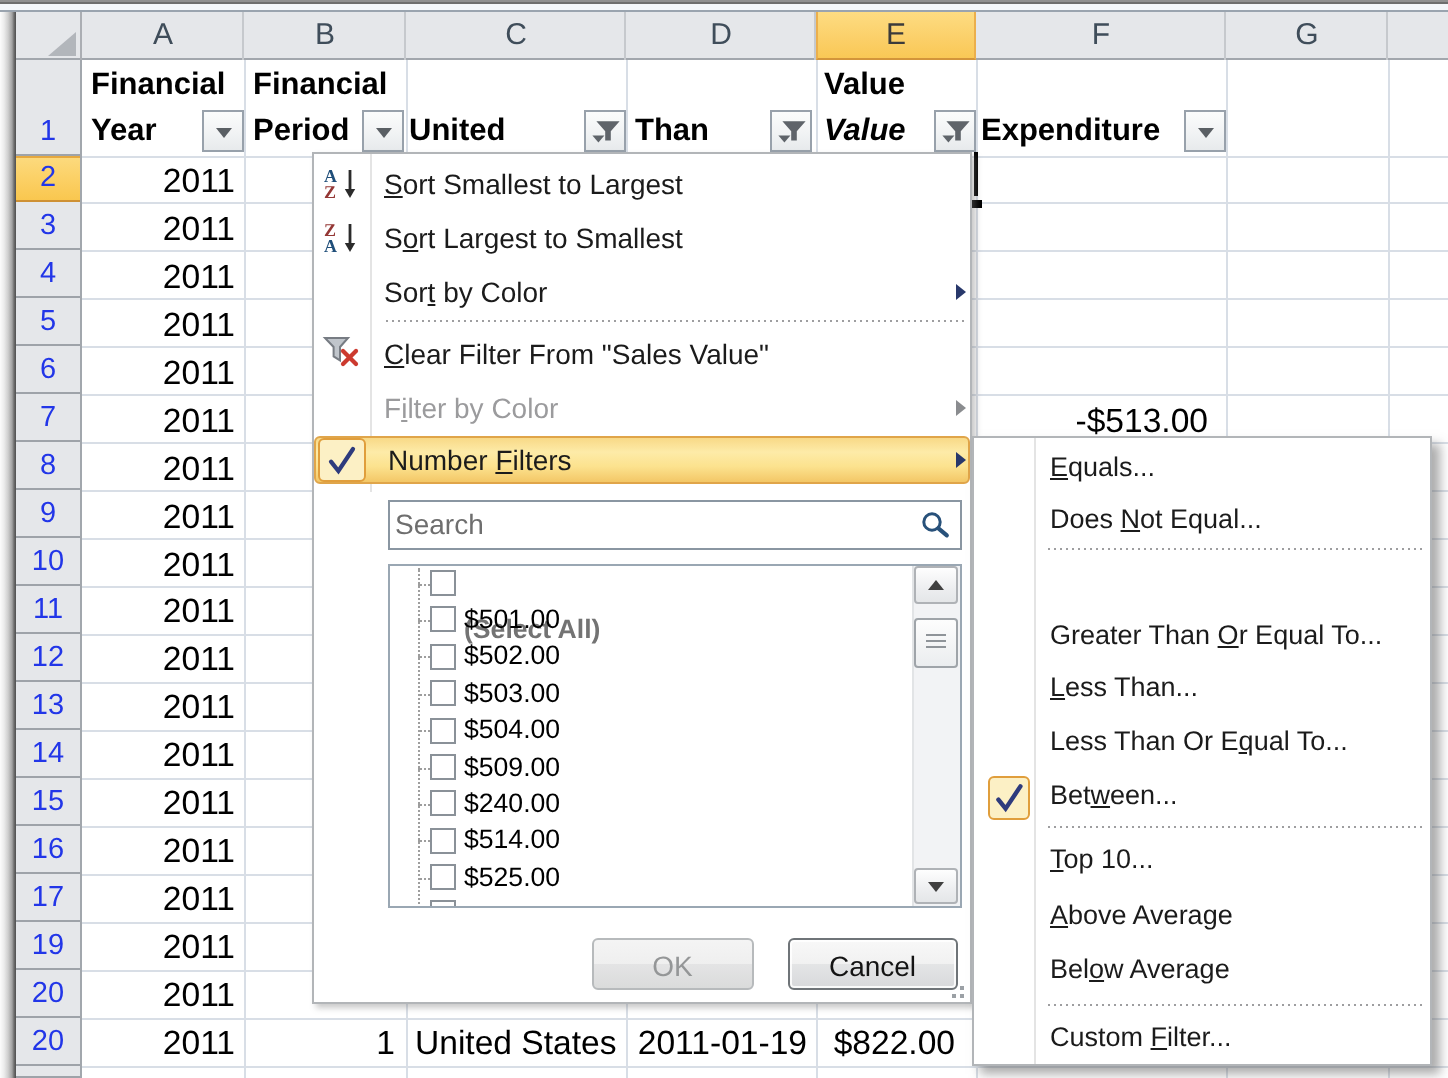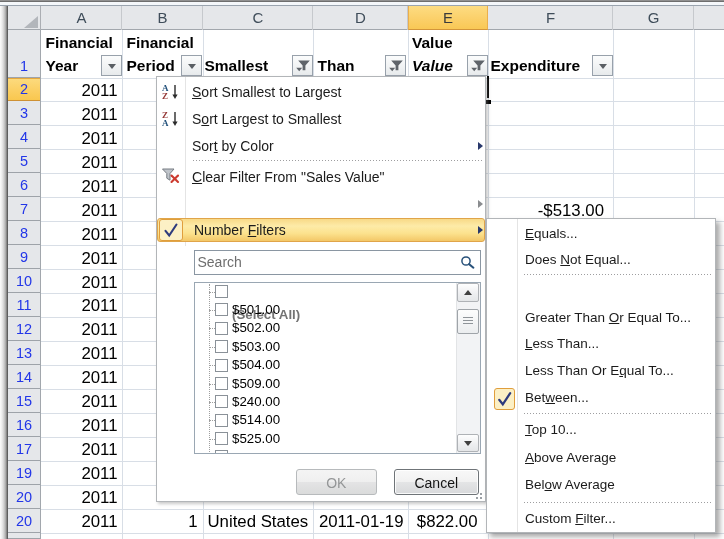--- a/index.html
+++ b/index.html
@@ -94,21 +94,21 @@
 <div style="position:absolute;left:41px;top:412.8px;width:683px;height:1px;background:#D8DEE6"></div>
 <div style="position:absolute;left:41px;top:436.75px;width:683px;height:1px;background:#D8DEE6"></div>
 <div style="position:absolute;left:41px;top:460.7px;width:683px;height:1px;background:#D8DEE6"></div>
 <div style="position:absolute;left:41px;top:484.65px;width:683px;height:1px;background:#D8DEE6"></div>
 <div style="position:absolute;left:41px;top:508.59999999999997px;width:683px;height:1px;background:#D8DEE6"></div>
 <div style="position:absolute;left:41px;top:532.55px;width:683px;height:1px;background:#D8DEE6"></div>
 <div style="position:absolute;left:45.5px;top:32.5px;height:20px;line-height:20px;font-size:15.5px;color:#000;font-weight:bold;white-space:nowrap;">Financial</div>
 <div style="position:absolute;left:45.5px;top:56.0px;height:20px;line-height:20px;font-size:15.5px;color:#000;font-weight:bold;white-space:nowrap;">Year</div>
 <div style="position:absolute;left:126.5px;top:32.5px;height:20px;line-height:20px;font-size:15.5px;color:#000;font-weight:bold;white-space:nowrap;">Financial</div>
 <div style="position:absolute;left:126.5px;top:56.0px;height:20px;line-height:20px;font-size:15.5px;color:#000;font-weight:bold;white-space:nowrap;">Period</div>
-<div style="position:absolute;left:204.5px;top:56.0px;height:20px;line-height:20px;font-size:15.5px;color:#000;font-weight:bold;white-space:nowrap;">Smallest</div>
+<div style="position:absolute;left:204.5px;top:56.0px;height:20px;line-height:20px;font-size:15.5px;color:#000;font-weight:bold;white-space:nowrap;">United</div>
 <div style="position:absolute;left:317.5px;top:56.0px;height:20px;line-height:20px;font-size:15.5px;color:#000;font-weight:bold;white-space:nowrap;">Than</div>
 <div style="position:absolute;left:412px;top:32.5px;height:20px;line-height:20px;font-size:15.5px;color:#000;font-weight:bold;white-space:nowrap;">Value</div>
 <div style="position:absolute;left:412px;top:56.0px;height:20px;line-height:20px;font-size:15.5px;color:#000;font-weight:bold;white-space:nowrap;font-style:italic;">Value</div>
 <div style="position:absolute;left:490.5px;top:56.0px;height:20px;line-height:20px;font-size:15.5px;color:#000;font-weight:bold;white-space:nowrap;">Expenditure</div>
 <div style="position:absolute;left:100.5px;top:55px;width:21.0px;height:20.5px;background:linear-gradient(#FBFCFC,#F1F3F4 55%,#E7EAEC);border:1px solid #98A1AB">
       <div style="position:absolute;left:6px;top:8px;width:0;height:0;border-left:4.5px solid transparent;border-right:4.5px solid transparent;border-top:5px solid #5A5F64"></div>
     </div>
 <div style="position:absolute;left:180.5px;top:55px;width:21.0px;height:20.5px;background:linear-gradient(#FBFCFC,#F1F3F4 55%,#E7EAEC);border:1px solid #98A1AB">
       <div style="position:absolute;left:6px;top:8px;width:0;height:0;border-left:4.5px solid transparent;border-right:4.5px solid transparent;border-top:5px solid #5A5F64"></div>
     </div>
@@ -158,20 +158,21 @@
 <div style="position:absolute;left:203.5px;top:511.0px;width:200px;height:22px;line-height:22px;font-size:16.8px;color:#000;text-align:right;white-space:nowrap;">2011-01-19</div>
 <div style="position:absolute;left:277.5px;top:511.0px;width:200px;height:22px;line-height:22px;font-size:16.8px;color:#000;text-align:right;white-space:nowrap;">$822.00</div>
 <div style="position:absolute;left:486.9px;top:76px;width:2.3px;height:21.5px;background:#000"></div>
 <div style="position:absolute;left:486px;top:99.5px;width:4.5px;height:4.5px;background:#000"></div>
 <div style="position:absolute;left:156px;top:76px;width:329.5px;height:425.5px;background:#fff;border:1px solid #B2B5B8;box-shadow:2px 2px 3px rgba(120,120,120,0.4)"></div>
 <div style="position:absolute;left:185.3px;top:77px;width:1px;height:169px;background:#E4E4E4"></div>
 <div style="position:absolute;left:192px;top:81.5px;height:20px;line-height:20px;font-size:14px;color:#1b1b1b;font-weight:normal;white-space:nowrap;"><u>S</u>ort Smallest to Largest</div>
 <div style="position:absolute;left:192px;top:108.5px;height:20px;line-height:20px;font-size:14px;color:#1b1b1b;font-weight:normal;white-space:nowrap;">S<u>o</u>rt Largest to Smallest</div>
 <div style="position:absolute;left:192px;top:135.5px;height:20px;line-height:20px;font-size:14px;color:#1b1b1b;font-weight:normal;white-space:nowrap;">Sor<u>t</u> by Color</div>
 <div style="position:absolute;left:192px;top:166.5px;height:20px;line-height:20px;font-size:14px;color:#1b1b1b;font-weight:normal;white-space:nowrap;"><u>C</u>lear Filter From "Sales Value"</div>
+<div style="position:absolute;left:192px;top:193.5px;height:20px;line-height:20px;font-size:14px;color:#9B9B9D;font-weight:normal;white-space:nowrap;">F<u>i</u>lter by Color</div>
 <div style="position:absolute;left:192.5px;top:160px;width:290px;height:1px;background:repeating-linear-gradient(to right,#9E9EA0 0 1px,transparent 1px 3px)"></div>
 <div style="position:absolute;left:478px;top:141.5px;width:0;height:0;border-top:4px solid transparent;border-bottom:4px solid transparent;border-left:5.5px solid #28386B"></div>
 <div style="position:absolute;left:478px;top:199.5px;width:0;height:0;border-top:4px solid transparent;border-bottom:4px solid transparent;border-left:5.5px solid #8A8C8F"></div>
 <div style="position:absolute;left:162px;top:84px;width:18px;height:16px"><svg width="18" height="16" viewBox="0 0 18 16">
         <text x="0" y="7" font-size="9" font-weight="bold" fill="#1F4E79" font-family="Liberation Serif,serif">A</text>
         <text x="0" y="15" font-size="9" font-weight="bold" fill="#943735" font-family="Liberation Serif,serif">Z</text>
         <line x1="13" y1="1" x2="13" y2="11" stroke="#2B2B2B" stroke-width="1.4"></line>
         <path d="M10.4 10.5 L15.6 10.5 L13 15 Z" fill="#2B2B2B"></path>
       </svg></div>
 <div style="position:absolute;left:162px;top:111px;width:18px;height:16px"><svg width="18" height="16" viewBox="0 0 18 16">

